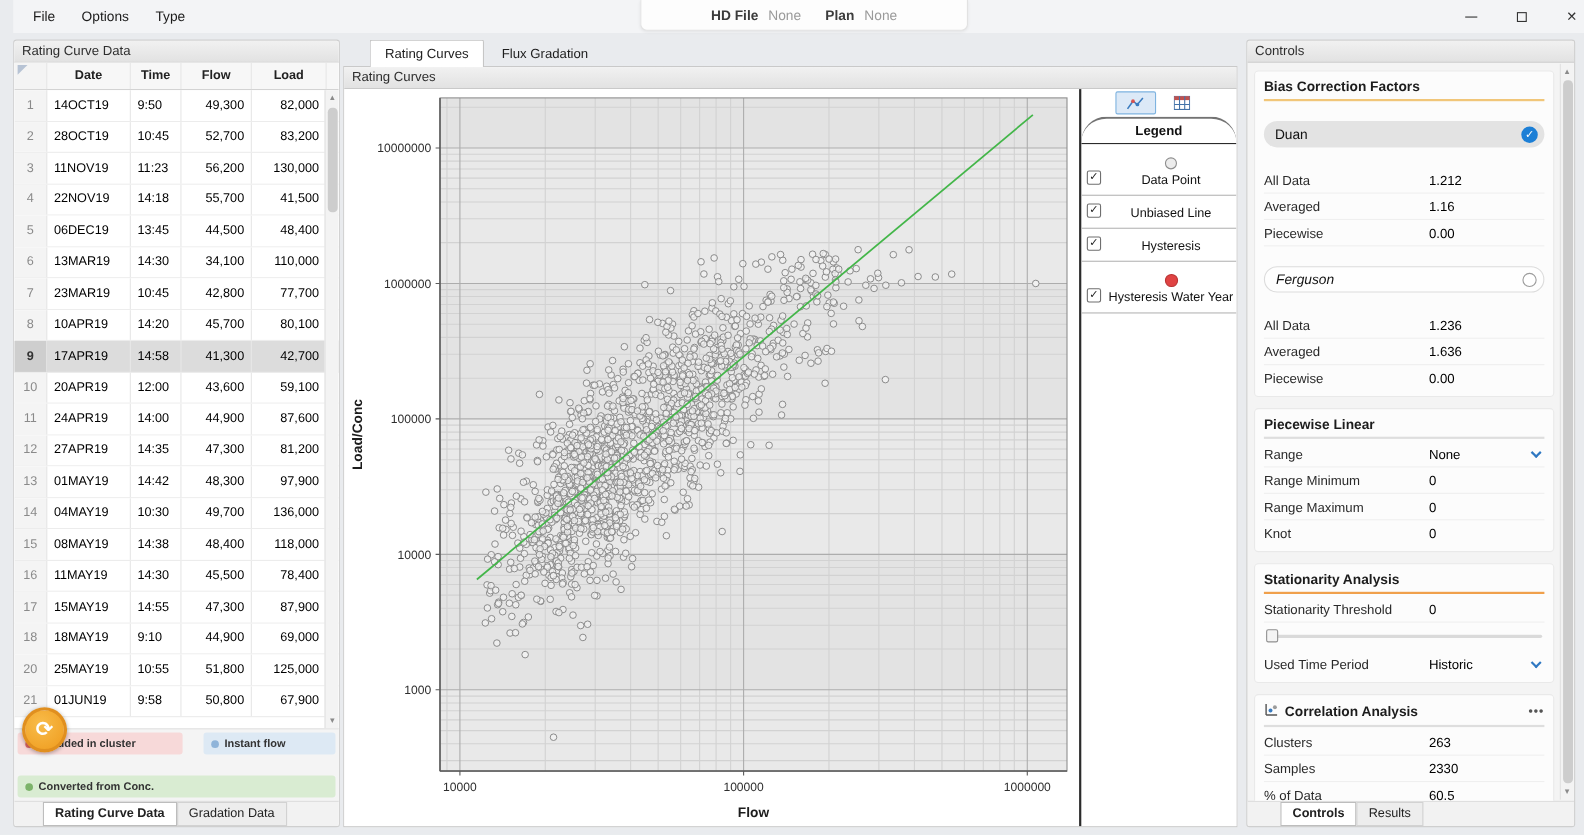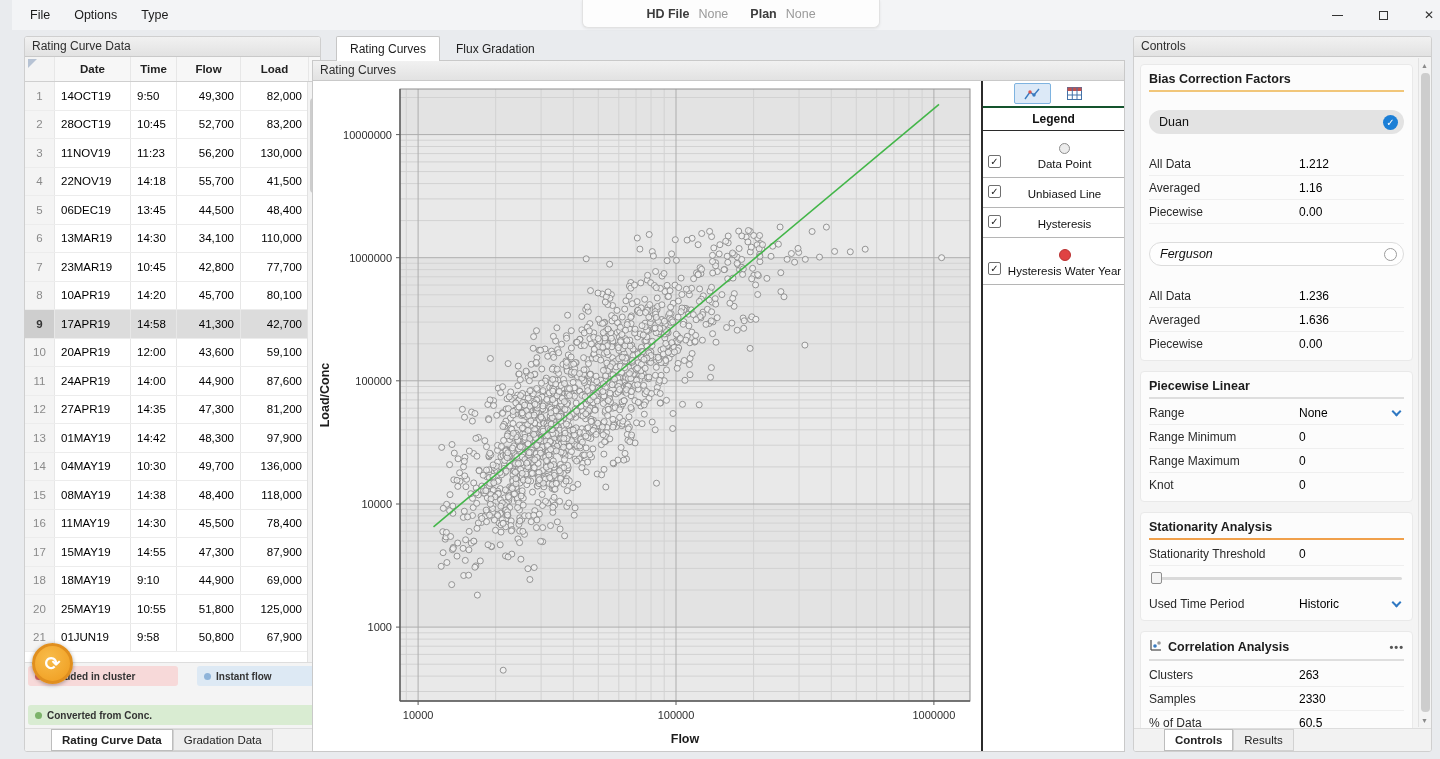--- a/index.html
+++ b/index.html
@@ -14,21 +14,21 @@
 .hd-value{color:#9a9a9a;margin-right:22px;}
 .hd-value:last-child{margin-right:0;}
 .winbtns{position:absolute;right:0;top:0;height:30px;display:flex;}
 .winbtn{width:46px;height:30px;display:flex;align-items:center;justify-content:center;color:#333;font-size:12px;}
 .min-glyph{width:11px;height:1px;background:#333;}
 .max-glyph{width:9px;height:9px;border:1px solid #333;}
 
 
 .panel-header{height:20px;background:linear-gradient(#f1f1f1,#e2e2e2);border-bottom:1px solid #c9c9c9;font-size:12px;color:#2e2e2e;padding:2px 7px;flex:none;white-space:nowrap;overflow:hidden;}
 
-#left-panel{position:absolute;left:24px;top:36px;width:297px;height:716px;background:#fff;border:1px solid #cfcfcf;border-radius:3px;display:flex;flex-direction:column;overflow:hidden;}
+#left-panel{position:absolute;left:12px;top:36px;width:297px;height:716px;background:#fff;border:1px solid #cfcfcf;border-radius:3px;display:flex;flex-direction:column;overflow:hidden;}
 #rc-table{flex:1;position:relative;overflow:hidden;background:#fff;font-size:11.5px;}
 .t-head{display:flex;height:25px;border-bottom:1px solid #cfcfcf;background:#f7f7f7;color:#222;}
 .t-head .c{justify-content:center;font-weight:bold;}
 .t-row{display:flex;height:28.5px;border-bottom:1px solid #ececec;background:#fff;}
 .t-row.selected{background:#dcdcdc;}
 .c{border-right:1px solid #e7e7e7;display:flex;align-items:center;padding:0 6px;overflow:hidden;white-space:nowrap;}
 .c-num{width:30px;background:#f4f4f4;color:#8a8a8a;justify-content:center;padding:0;flex:none;}
 .selected .c-num{background:#cecece;color:#333;font-weight:bold;}
 .c-date{width:76px;flex:none;}
 .c-time{width:46px;flex:none;}
@@ -52,21 +52,21 @@
 #center-tabs{height:24px;display:flex;padding-left:24px;gap:2px;}
 .ctab{padding:4px 13px;font-size:12px;color:#1d1d1d;border:1px solid transparent;border-bottom:none;border-radius:2px 2px 0 0;margin-bottom:-1px;z-index:2;display:flex;align-items:center;}
 .ctab.active{background:#fff;border-color:#c6c6c6;}
 #center-body{position:absolute;left:0;top:24px;right:0;bottom:0;background:#fff;border:1px solid #c9c9c9;display:flex;flex-direction:column;}
 #chart-zone{flex:1;display:flex;min-height:0;}
 #chart-svg-wrap{width:668px;flex:none;background:#fff;}
 #legend-col{flex:1;border-left:2px solid #2b2b2b;background:#fff;display:flex;flex-direction:column;min-width:0;}
 #legend-toolbar{height:25px;display:flex;justify-content:center;align-items:center;gap:5px;padding:2px;flex:none;}
 .lt-btn{width:37px;height:21px;border:1px solid transparent;border-radius:2px;display:flex;align-items:center;justify-content:center;}
 .lt-btn.selected{background:#dce9f7;border-color:#7eb3e0;}
-#legend-box{border-top:2px solid #14532d;flex:1;overflow:hidden;}
+#legend-box{border-top:2px solid #737373;flex:1;overflow:hidden;border-radius:23px;}
 .legend-title{font-weight:bold;font-size:12px;color:#111;text-align:center;padding:4px 0;border-bottom:1px solid #2b2b2b;}
 .legend-item{position:relative;padding:5px 2px 6px 24px;border-bottom:1px solid #b5b5b5;display:flex;flex-direction:column;align-items:center;justify-content:flex-end;gap:4px;min-height:30px;}
 .legend-item.has-symbol{min-height:47px;}
 .legend-check{position:absolute;left:5px;bottom:9px;width:13px;height:13px;border:1px solid #6f6f6f;border-radius:2px;background:#fff;font-size:10px;line-height:11px;text-align:center;color:#1a1a1a;}
 .sym-circle{width:11px;height:11px;border-radius:50%;}
 .sym-gray{border:1px solid #8d8d8d;background:#ececec;}
 .sym-red{background:#e04343;border:1px solid #b93232;width:12px;height:12px;}
 .legend-label{font-size:11.5px;color:#111;text-align:center;line-height:1.1;}
 
 

